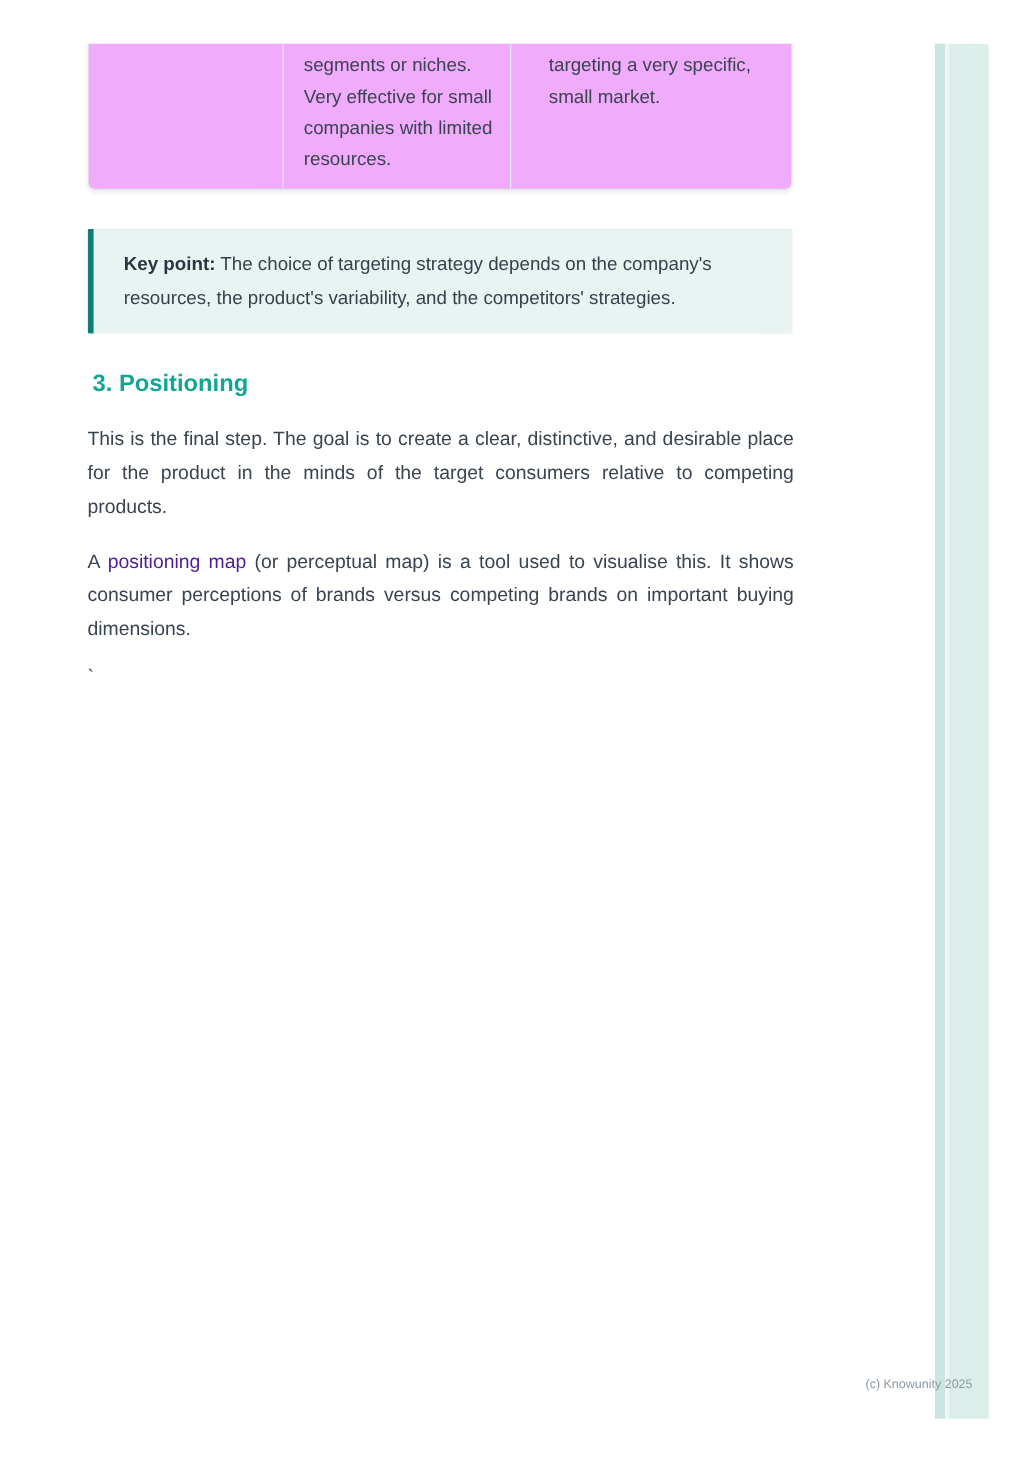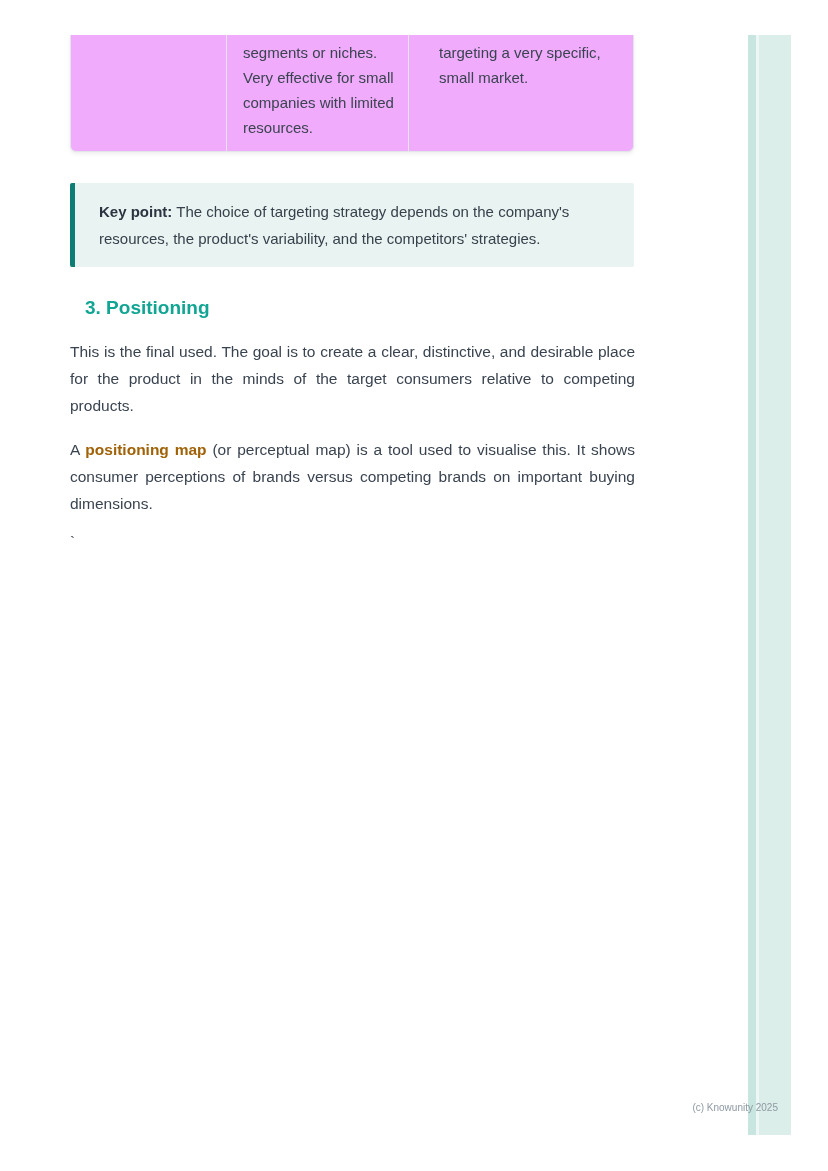--- a/index.html
+++ b/index.html
@@ -88,39 +88,39 @@
   .callout p {
     font-size: 15px;
     line-height: 27px;
     color: #37414c;
   }
   .callout strong { color: #2b3440; font-weight: 700; }
 
   
   .section-heading {
     position: absolute;
-    left: 85px;
+    left: 74px;
     top: 297px;
     font-size: 19px;
     font-weight: 700;
     color: var(--accent-teal);
     z-index: 1;
     text-align: center;
   }
   .para {
     position: absolute;
     left: 70px;
     width: 565px;
     font-size: 15.5px;
     line-height: 27px;
     text-align: justify;
     color: #3a4450;
     z-index: 1;
   }
-  .para strong { color: #a16207; font-weight: 700; }
+  .para strong { color: #4c1d95; font-weight: 400; }
   .para.p1 { top: 338px; }
   .para.p2 { top: 436px; }
   .stray {
     position: absolute;
     left: 70px;
     top: 528px;
     font-size: 15.5px;
     line-height: 27px;
     color: #3a4450;
     text-align: left;
@@ -152,21 +152,21 @@
     <div class="table-cell c2">segments or niches. Very effective for small companies with limited resources.</div>
     <div class="table-cell c3">targeting a very specific, small market.</div>
   </div>
 
   <div class="callout">
     <p><strong>Key point:</strong> <span>The choice of targeting strategy depends on the company's resources, the product's variability, and the competitors' strategies.</span></p>
   </div>
 
   <h2 class="section-heading">3. Positioning</h2>
 
-  <p class="para p1">This is the final used. The goal is to create a clear, distinctive, and desirable place for the product in the minds of the target consumers relative to competing products.</p>
+  <p class="para p1">This is the final step. The goal is to create a clear, distinctive, and desirable place for the product in the minds of the target consumers relative to competing products.</p>
 
   <p class="para p2"><span>A </span><strong>positioning map</strong><span> (or perceptual map) is a tool used to visualise this. It shows consumer perceptions of brands versus competing brands on important buying dimensions.</span></p>
 
   <p class="stray">`</p>
 
   <div class="footer">(c) Knowunity 2025</div>
 
 </div>
 
 </body></html>

